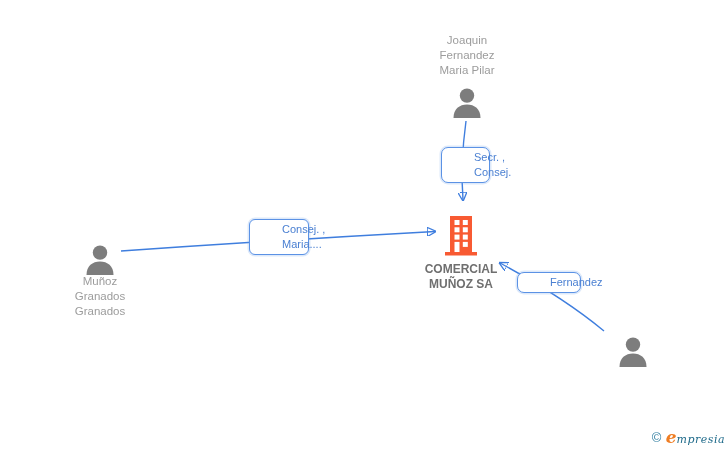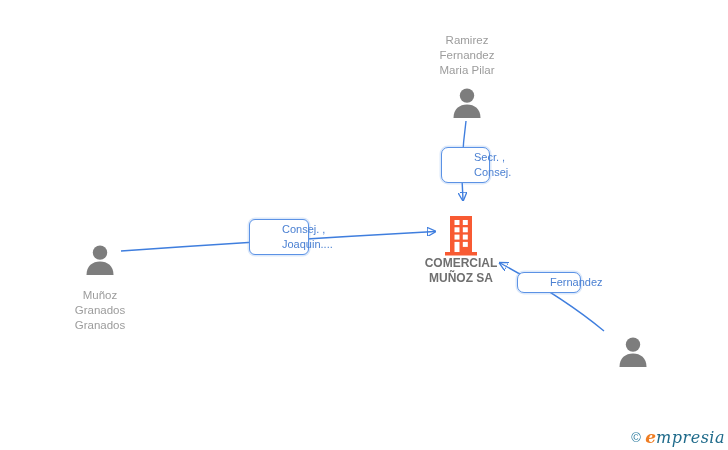--- a/index.html
+++ b/index.html
@@ -11,63 +11,63 @@
   .edges path{stroke:#3f7ede;stroke-width:1.4;fill:none;}
 
   .person{position:absolute;text-align:center;}
   .person-icon svg{display:block;margin:0 auto;}
   .person-icon .fillshape{fill:#7d7d7d;}
   .person-name{color:#9c9c9c;font-size:11.5px;line-height:15px;white-space:nowrap;}
 
   .node-ramirez-text{position:absolute;left:397px;top:33px;width:140px;text-align:center;}
   .node-ramirez-icon{position:absolute;left:451px;top:88px;}
   .node-munoz-icon{position:absolute;left:84px;top:245px;}
-  .node-munoz-text{position:absolute;left:30px;top:288px;width:140px;text-align:center;}
+  .node-munoz-text{position:absolute;left:30px;top:274px;width:140px;text-align:center;}
   .node-gil-icon{position:absolute;left:617px;top:337px;}
   .node-gil-text{position:absolute;left:563px;top:373px;width:140px;text-align:center;}
 
   .company{position:absolute;left:391px;top:216px;width:140px;text-align:center;}
   .company-icon svg{display:block;margin:0 auto;}
   .company-icon .bfill{fill:#f85a32;}
   .company-icon .wfill{fill:#ffffff;}
-  .company-name{margin-top:0;color:#6f6f6f;font-size:12px;font-weight:bold;line-height:15px;white-space:nowrap;}
+  .company-name{margin-top:6px;color:#6f6f6f;font-size:12px;font-weight:bold;line-height:15px;white-space:nowrap;}
 
   .edge-label{
     position:absolute;background:#ffffff;border:1.5px solid #5b92e5;border-radius:7px;
     color:#4b80d2;font-size:11px;text-align:center;
     box-shadow:0 0 0 1.5px rgba(120,168,235,0.25);
   }
   .edge-label .ln{line-height:15px;white-space:nowrap;padding-left:32px;}
   .label-secr{left:441px;top:147px;width:47px;padding:2px 0;}
   .label-consej{left:249px;top:219px;width:58px;padding:2px 0;border-radius:6px;}
   .label-consejero{left:517px;top:272px;width:62px;padding:2px 0;}
 
   .logo{position:absolute;right:3px;bottom:3px;white-space:nowrap;}
   .logo .copy{color:#2e7da0;font-size:13px;vertical-align:1px;}
   .logo .brand-e{color:#ef7d23;font-family:"DejaVu Serif","Liberation Serif",serif;font-style:italic;font-weight:bold;font-size:17px;}
-  .logo .brand-rest{color:#1e6a8a;font-family:"DejaVu Serif","Liberation Serif",serif;font-style:italic;font-size:16px;letter-spacing:0.5px;}
+  .logo .brand-rest{color:#1e6a8a;font-family:"DejaVu Serif","Liberation Serif",serif;font-style:italic;font-size:11px;letter-spacing:0.5px;}
 </style>
 </head>
 <body>
 
 <div id="canvas">
 
   <svg class="edges" width="728" height="450">
     <defs>
       <marker id="arrow" viewBox="0 0 10 10" refX="8.5" refY="5" markerWidth="6.5" markerHeight="6.5" orient="auto">
         <path d="M0,0 L10,5 L0,10 z" fill="#3f7ede" stroke="none"></path>
       </marker>
     </defs>
     <path d="M466,121 C463,143 461,174 463,200" marker-end="url(#arrow)"></path>
     <path d="M121,251 Q280,240 435,231.5" marker-end="url(#arrow)"></path>
     <path d="M604,331 Q563,297 500,263" marker-end="url(#arrow)"></path>
   </svg>
 
   <div class="person node-ramirez-text">
-    <div class="person-name">Ramirez</div>
+    <div class="person-name">Joaquin</div>
     <div class="person-name">Fernandez</div>
     <div class="person-name">Maria Pilar</div>
   </div>
   <div class="person node-ramirez-icon person-icon">
     <svg width="32" height="30" viewBox="0 0 32 30">
       <circle class="fillshape" cx="16" cy="7.6" r="7.2"></circle>
       <path class="fillshape" d="M2.5,30 c0,-9.2 6,-13.6 13.5,-13.6 s13.5,4.4 13.5,13.6 z"></path>
     </svg>
   </div>
 
@@ -110,21 +110,21 @@
       <div>MUÑOZ SA</div>
     </div>
   </div>
 
   <div class="edge-label label-secr">
     <div class="ln">Secr. ,</div>
     <div class="ln">Consej.</div>
   </div>
   <div class="edge-label label-consej">
     <div class="ln">Consej. ,</div>
-    <div class="ln">Joaquin....</div>
+    <div class="ln">Maria....</div>
   </div>
   <div class="edge-label label-consejero">
     <div class="ln">Fernandez</div>
   </div>
 
   <div class="logo">
     <span class="copy">©</span>
     <span class="brand-e">e</span><span class="brand-rest">mpresia</span>
   </div>
 

